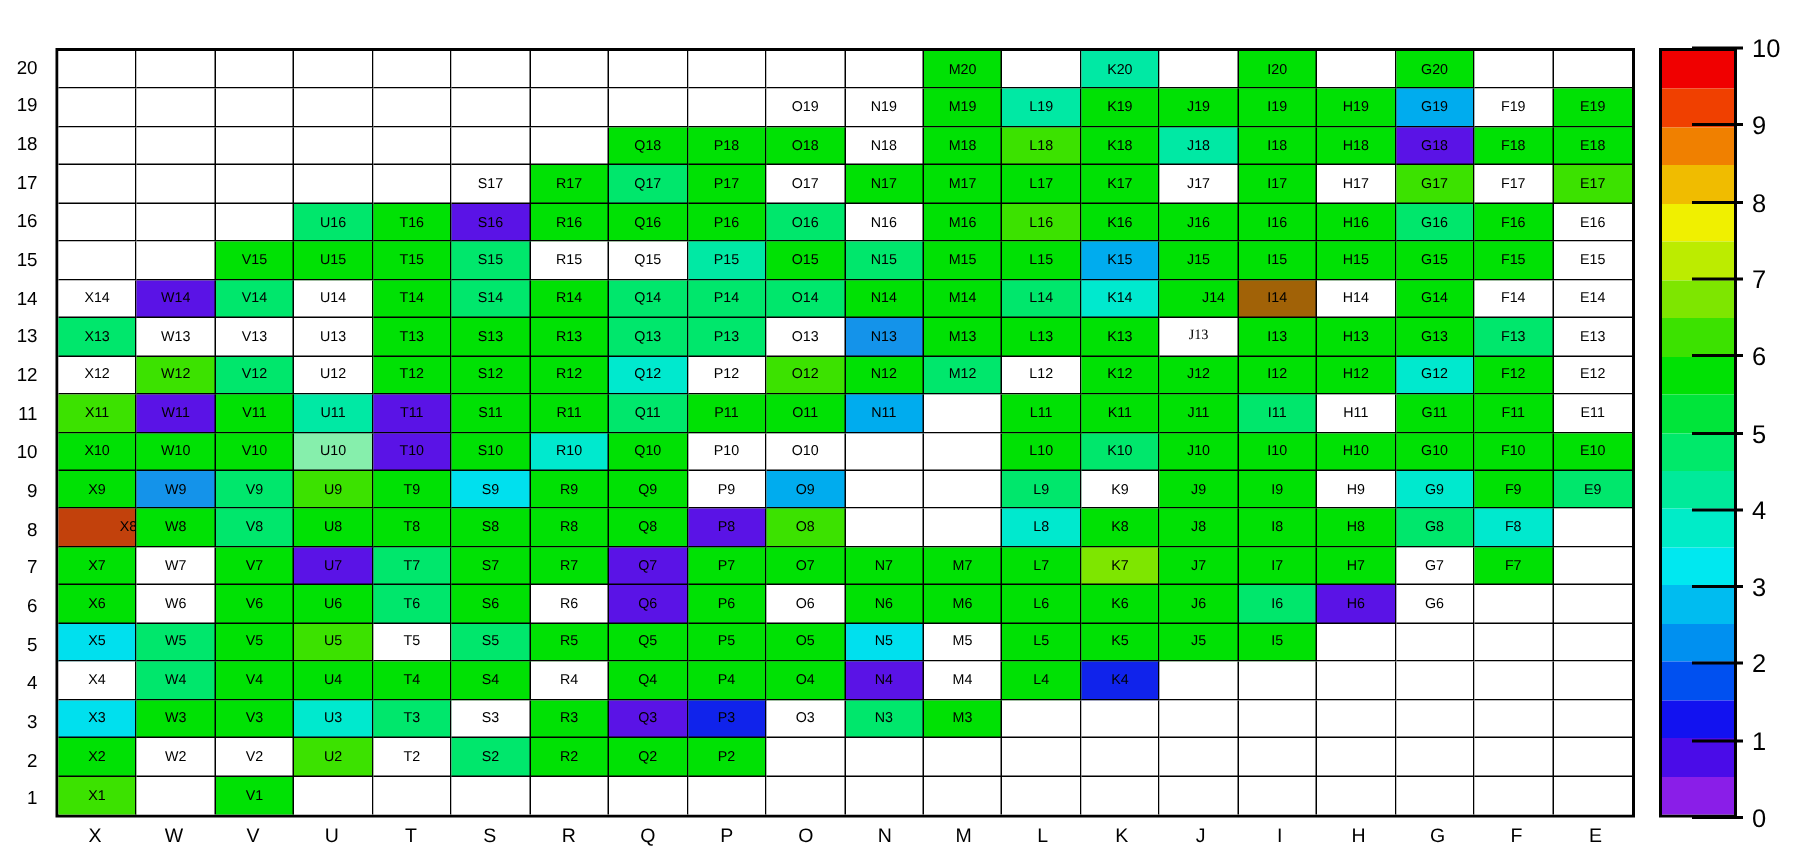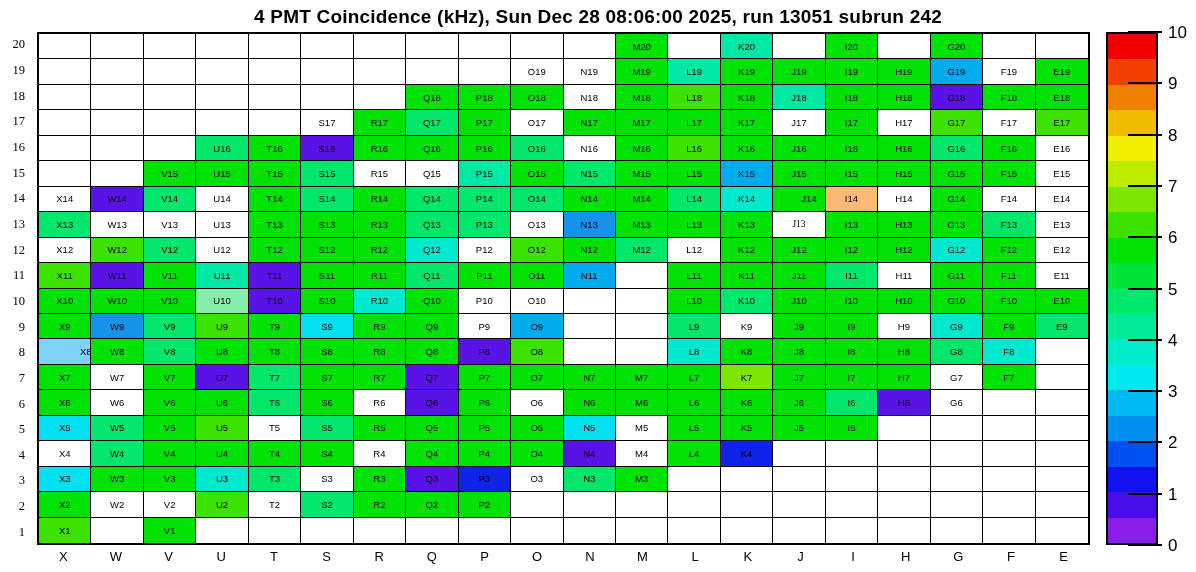--- a/index.html
+++ b/index.html
@@ -45,21 +45,20 @@
     overflow: hidden;
   }
   .cell:nth-child(20n) { border-right: none; }
   .cell:nth-child(n+381) { border-bottom: none; }
   #yaxis {
     position: absolute;
     left: 0; top: 32px;
     width: 32px; height: 513px;
     display: flex;
     flex-direction: column;
-    font-family: Liberation Serif, serif;
   }
   .ylab {
     flex: 1;
     display: flex;
     align-items: center;
     justify-content: flex-end;
     padding-right: 7px;
     font-size: 12.5px;
     color: #000;
   }
@@ -96,21 +95,20 @@
     left: 1168px;
     font-size: 17px;
     color: #000;
     line-height: 1;
   }
 </style>
 </head>
 <body>
 
 <div id="stage">
-  <div id="title">4 PMT Coincidence (kHz), Sun Dec 28 08:06:00 2025, run 13051 subrun 242</div>
   <div id="yaxis">
       <div class="ylab">20</div>
       <div class="ylab">19</div>
       <div class="ylab">18</div>
       <div class="ylab">17</div>
       <div class="ylab">16</div>
       <div class="ylab">15</div>
       <div class="ylab">14</div>
       <div class="ylab">13</div>
       <div class="ylab">12</div>
@@ -255,21 +253,21 @@
       <div class="cell" style="background: rgb(0, 231, 108);">S14</div>
       <div class="cell" style="background: rgb(0, 225, 4);">R14</div>
       <div class="cell" style="background: rgb(0, 231, 108);">Q14</div>
       <div class="cell" style="background: rgb(0, 231, 108);">P14</div>
       <div class="cell" style="background: rgb(0, 231, 108);">O14</div>
       <div class="cell" style="background: rgb(0, 225, 4);">N14</div>
       <div class="cell" style="background: rgb(0, 225, 4);">M14</div>
       <div class="cell" style="background: rgb(0, 231, 108);">L14</div>
       <div class="cell" style="background: rgb(0, 233, 206);">K14</div>
       <div class="cell" style="background: rgb(0, 225, 4); padding-left: 20px;">J14</div>
-      <div class="cell" style="background: #fdba74;">I14</div>
+      <div class="cell" style="background: #a16207;">I14</div>
       <div class="cell" style="background: rgb(255, 255, 255);">H14</div>
       <div class="cell" style="background: rgb(0, 225, 4);">G14</div>
       <div class="cell" style="background: rgb(255, 255, 255);">F14</div>
       <div class="cell" style="background: rgb(255, 255, 255);">E14</div>
       <div class="cell" style="background: rgb(0, 231, 108);">X13</div>
       <div class="cell" style="background: rgb(255, 255, 255);">W13</div>
       <div class="cell" style="background: rgb(255, 255, 255);">V13</div>
       <div class="cell" style="background: rgb(255, 255, 255);">U13</div>
       <div class="cell" style="background: rgb(0, 225, 4);">T13</div>
       <div class="cell" style="background: rgb(0, 225, 4);">S13</div>
@@ -360,21 +358,21 @@
       <div class="cell" style="background: rgb(255, 255, 255);"></div>
       <div class="cell" style="background: rgb(255, 255, 255);"></div>
       <div class="cell" style="background: rgb(0, 231, 108);">L9</div>
       <div class="cell" style="background: rgb(255, 255, 255);">K9</div>
       <div class="cell" style="background: rgb(0, 225, 4);">J9</div>
       <div class="cell" style="background: rgb(0, 225, 4);">I9</div>
       <div class="cell" style="background: rgb(255, 255, 255);">H9</div>
       <div class="cell" style="background: rgb(0, 233, 206);">G9</div>
       <div class="cell" style="background: rgb(0, 225, 4);">F9</div>
       <div class="cell" style="background: rgb(0, 231, 108);">E9</div>
-      <div class="cell" style="background: #7dd3fc; padding-left: 42px;">X8</div>
+      <div class="cell" style="background: #c2410c; padding-left: 42px;">X8</div>
       <div class="cell" style="background: rgb(0, 225, 4);">W8</div>
       <div class="cell" style="background: rgb(0, 231, 108);">V8</div>
       <div class="cell" style="background: rgb(0, 225, 4);">U8</div>
       <div class="cell" style="background: rgb(0, 225, 4);">T8</div>
       <div class="cell" style="background: rgb(0, 225, 4);">S8</div>
       <div class="cell" style="background: rgb(0, 225, 4);">R8</div>
       <div class="cell" style="background: rgb(0, 225, 4);">Q8</div>
       <div class="cell" style="background: rgb(90, 19, 230);">P8</div>
       <div class="cell" style="background: rgb(60, 226, 0);">O8</div>
       <div class="cell" style="background: rgb(255, 255, 255);"></div>

